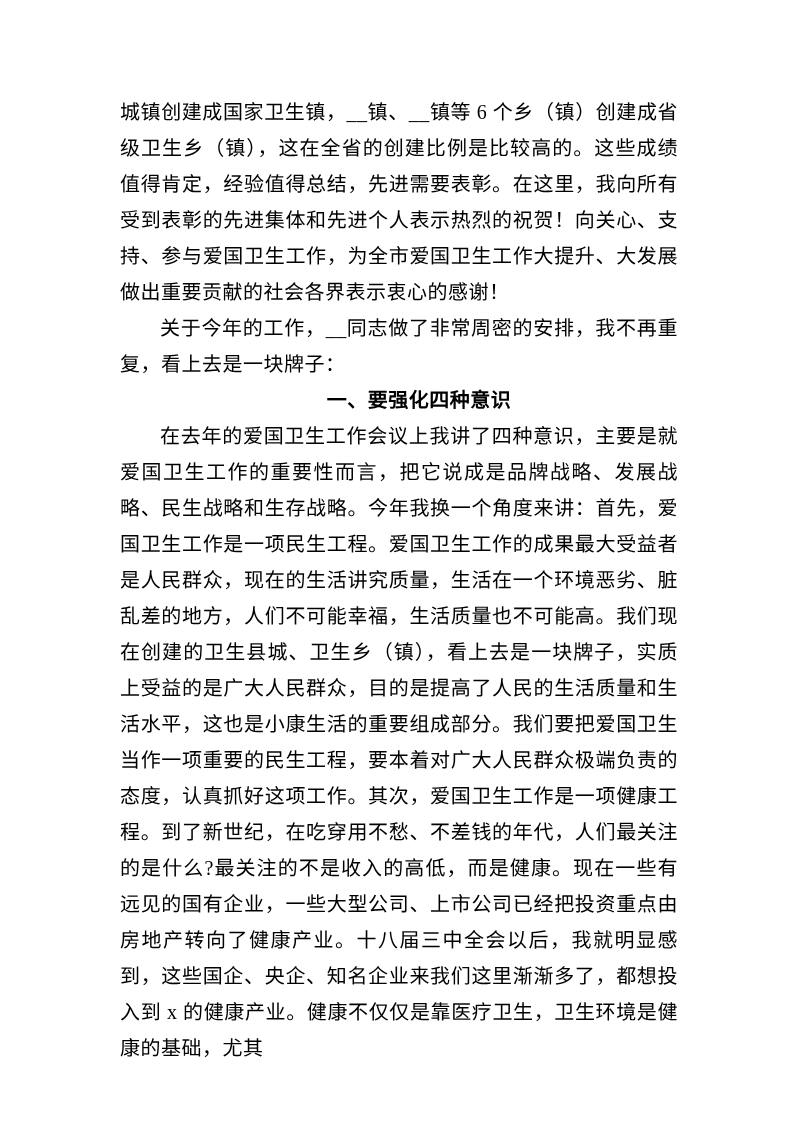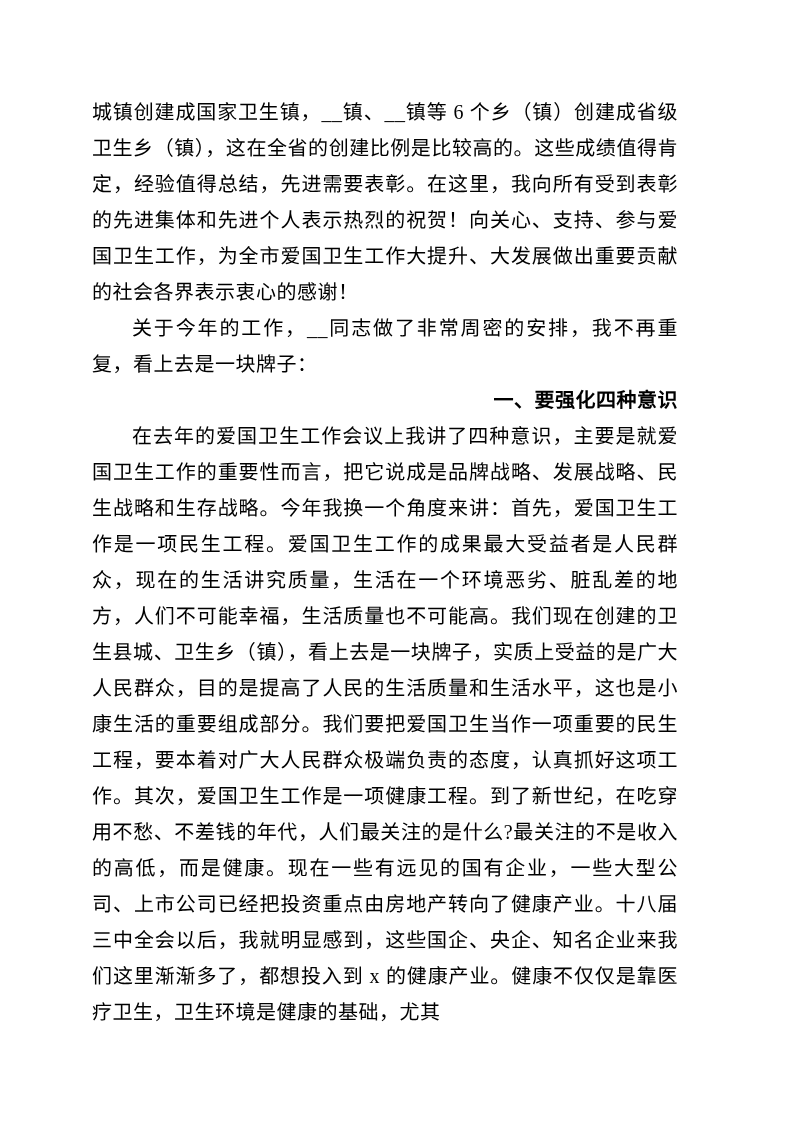--- a/index.html
+++ b/index.html
@@ -10,39 +10,39 @@
   body {
     width: 794px;
     height: 1123px;
     overflow: hidden;
   }
   .page {
     box-sizing: border-box;
     width: 794px;
     height: 1123px;
     background: #ffffff;
-    padding: 94px 116px 0 92px;
+    padding: 94px 116px 0 120px;
   }
   .doc-par {
     margin: 0;
     padding: 0;
     font-family: "Liberation Serif", "DejaVu Serif", serif;
     font-size: 20px;
     line-height: 36px;
     color: #000000;
     text-align: justify;
     text-justify: inter-ideograph;
     letter-spacing: 0.5px;
   }
   .doc-par.indent {
     text-indent: 2em;
   }
   .doc-par.heading {
     font-weight: 700;
-    text-align: right;
+    text-align: center;
   }
 </style>
 </head>
 <body>
 
 <div class="page">
   <p class="doc-par">城镇创建成国家卫生镇，__镇、__镇等 6 个乡（镇）创建成省级卫生乡（镇），这在全省的创建比例是比较高的。这些成绩值得肯定，经验值得总结，先进需要表彰。在这里，我向所有受到表彰的先进集体和先进个人表示热烈的祝贺！向关心、支持、参与爱国卫生工作，为全市爱国卫生工作大提升、大发展做出重要贡献的社会各界表示衷心的感谢！</p>
   <p class="doc-par indent">关于今年的工作，__同志做了非常周密的安排，我不再重复，看上去是一块牌子：</p>
   <p class="doc-par indent heading">一、要强化四种意识</p>
   <p class="doc-par indent">在去年的爱国卫生工作会议上我讲了四种意识，主要是就爱国卫生工作的重要性而言，把它说成是品牌战略、发展战略、民生战略和生存战略。今年我换一个角度来讲：首先，爱国卫生工作是一项民生工程。爱国卫生工作的成果最大受益者是人民群众，现在的生活讲究质量，生活在一个环境恶劣、脏乱差的地方，人们不可能幸福，生活质量也不可能高。我们现在创建的卫生县城、卫生乡（镇），看上去是一块牌子，实质上受益的是广大人民群众，目的是提高了人民的生活质量和生活水平，这也是小康生活的重要组成部分。我们要把爱国卫生当作一项重要的民生工程，要本着对广大人民群众极端负责的态度，认真抓好这项工作。其次，爱国卫生工作是一项健康工程。到了新世纪，在吃穿用不愁、不差钱的年代，人们最关注的是什么?最关注的不是收入的高低，而是健康。现在一些有远见的国有企业，一些大型公司、上市公司已经把投资重点由房地产转向了健康产业。十八届三中全会以后，我就明显感到，这些国企、央企、知名企业来我们这里渐渐多了，都想投入到 x 的健康产业。健康不仅仅是靠医疗卫生，卫生环境是健康的基础，尤其</p>

